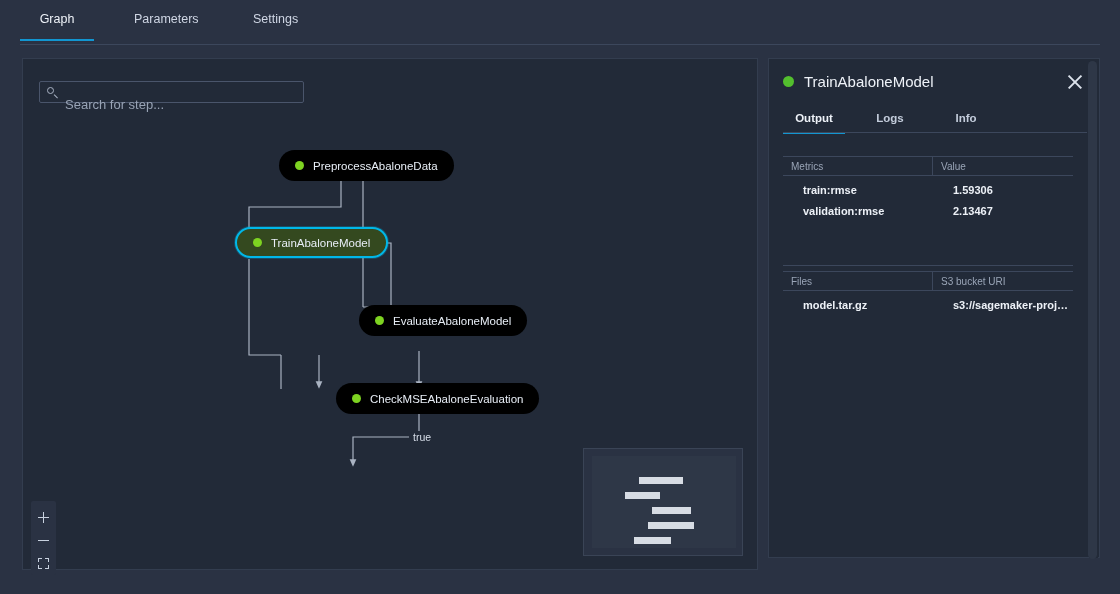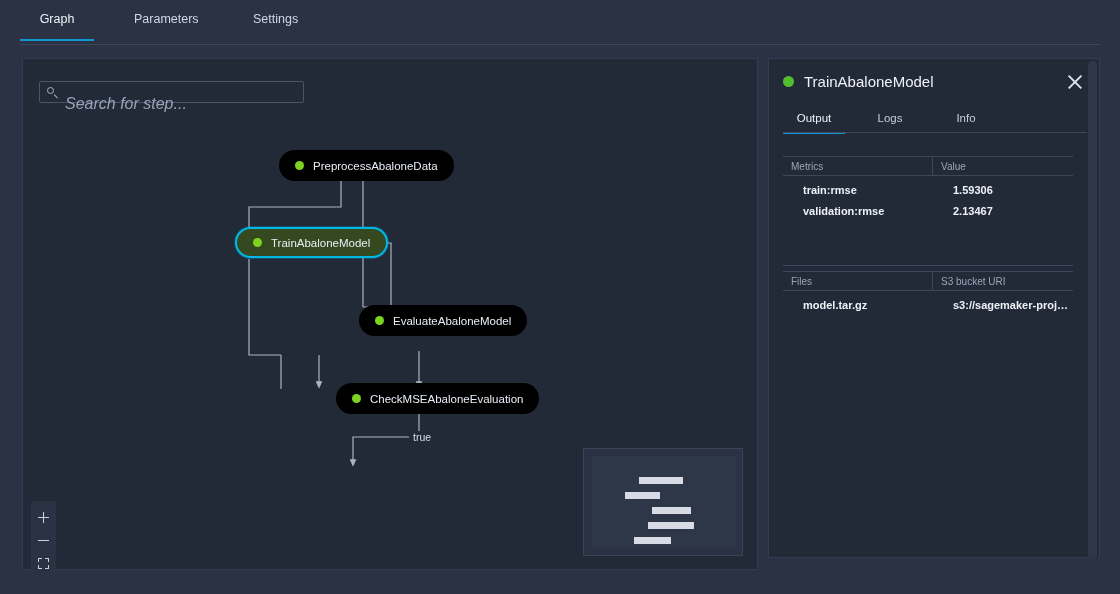--- a/index.html
+++ b/index.html
@@ -62,21 +62,21 @@
   .search-icon .circ {
     position: absolute; left: 0; top: 0;
     width: 7px; height: 7px; border: 1.2px solid #a9b3c4; border-radius: 50%;
   }
   .search-icon .handle {
     position: absolute; left: 6.5px; top: 7px;
     width: 4.5px; height: 1.2px; background: #a9b3c4;
     transform: rotate(45deg); transform-origin: left center;
   }
   .search-placeholder {
-    font-size: 16px; font-style: italic; color: #98a3b5;
+    font-size: 13px; color: #98a3b5;
     white-space: nowrap;
     margin-top: 24px;
   }
 
   
   .node {
     position: absolute;
     height: 31px;
     background: #000000;
     border-radius: 16px;
@@ -178,21 +178,21 @@
   .panel-close::before, .panel-close::after {
     content: ""; position: absolute; left: 1px; top: 9px;
     width: 18px; height: 1.8px; background: #dde3ec;
   }
   .panel-close::before { transform: rotate(45deg); }
   .panel-close::after { transform: rotate(-45deg); }
 
   .panel-tabs {
     position: absolute; left: 14px; top: 44px;
     width: 304px; height: 30px;
-    display: flex; align-items: center;
+    display: flex; align-items: center; font-weight: bold;
   }
   .panel-tabs-line {
     position: absolute; left: 14px; top: 73px;
     width: 304px; height: 1px; background: #3c475c;
   }
   .panel-tab {
     position: relative;
     height: 30px; display: flex; align-items: center; justify-content: center;
     min-width: 62px; padding: 0 10px;
     font-size: 11.5px; color: #c3ccdb; cursor: pointer;

